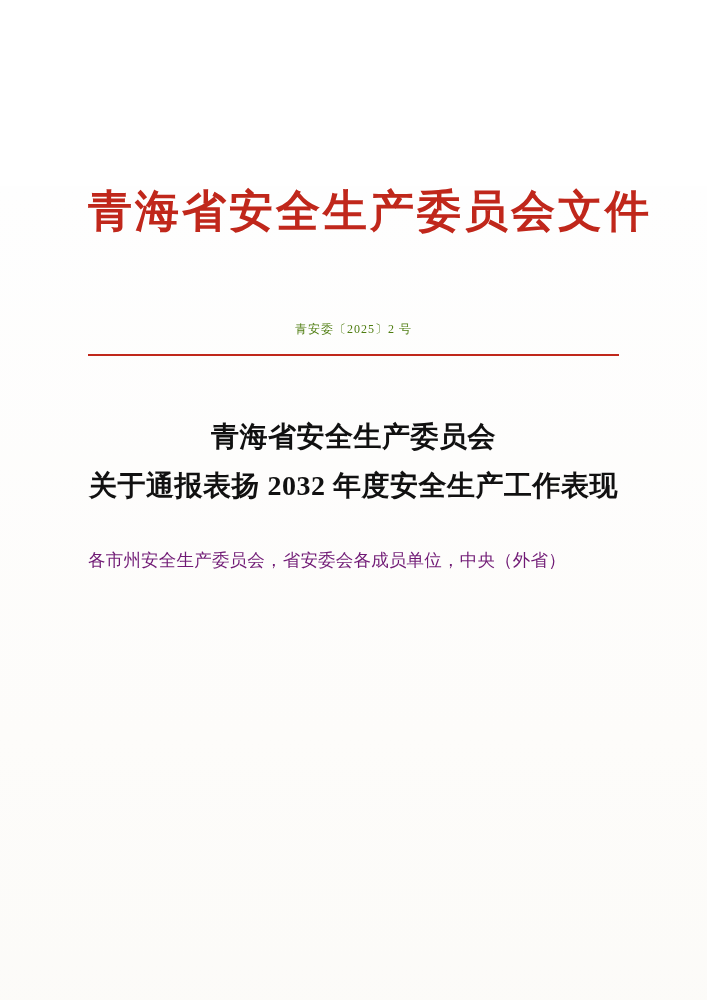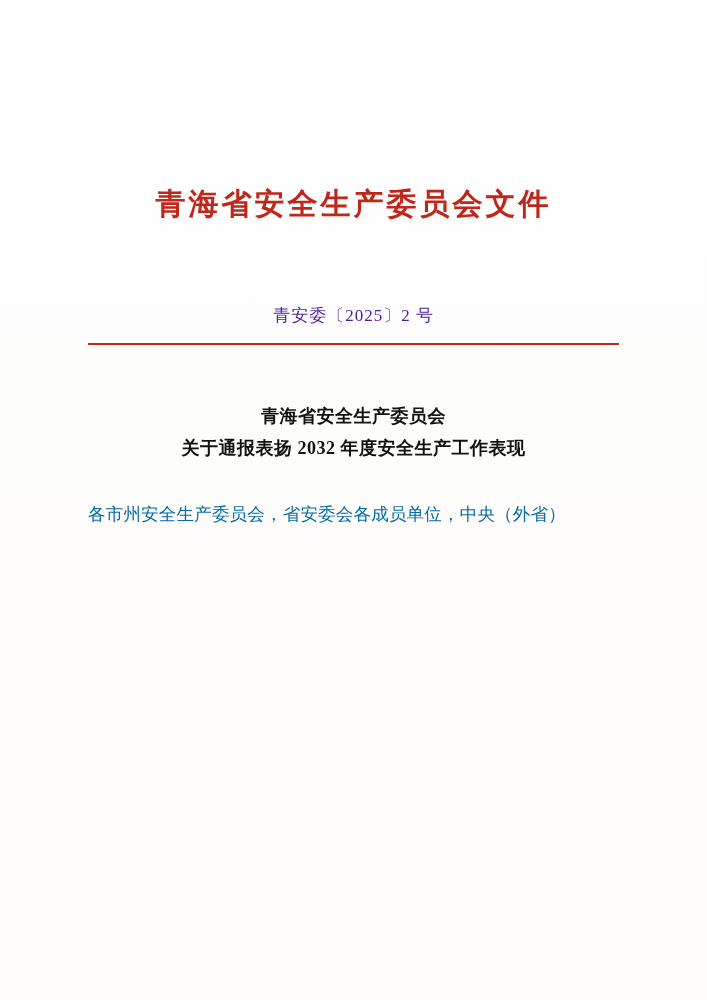--- a/index.html
+++ b/index.html
@@ -31,62 +31,62 @@
     box-sizing: border-box;
   }
 
   
   .masthead {
     text-align: center;
     margin-top: 186px;
     color: #c0271b;
     font-family: "Liberation Serif", "DejaVu Serif", serif;
     font-weight: bold;
-    font-size: 30px;
+    font-size: 44px;
     letter-spacing: 3px;
     line-height: 1.2;
     white-space: nowrap;
   }
 
   
   .doc-number {
     margin-top: 82px;
     text-align: center;
-    font-size: 17px;
-    color: #4c1d95;
+    font-size: 12px;
+    color: #4d7c0f;
     letter-spacing: 1px;
   }
 
   .red-rule {
     margin-top: 16px;
     height: 2px;
     background: #c0271b;
     width: 100%;
   }
 
   
   .title-block {
     margin-top: 56px;
     text-align: center;
     font-weight: bold;
-    font-size: 18px;
+    font-size: 28px;
     line-height: 1.75;
     color: #111111;
     letter-spacing: 0.5px;
   }
   .title-block div {
     white-space: nowrap;
   }
 
   
   .body-text {
     margin-top: 32px;
     font-size: 17.5px;
     line-height: 2.12;
-    color: #0369a1;
+    color: #701a75;
     text-align: justify;
     letter-spacing: 0.2px;
   }
   .body-text p {
     margin: 0;
   }
   .indent {
     text-indent: 2em;
   }
 </style>

